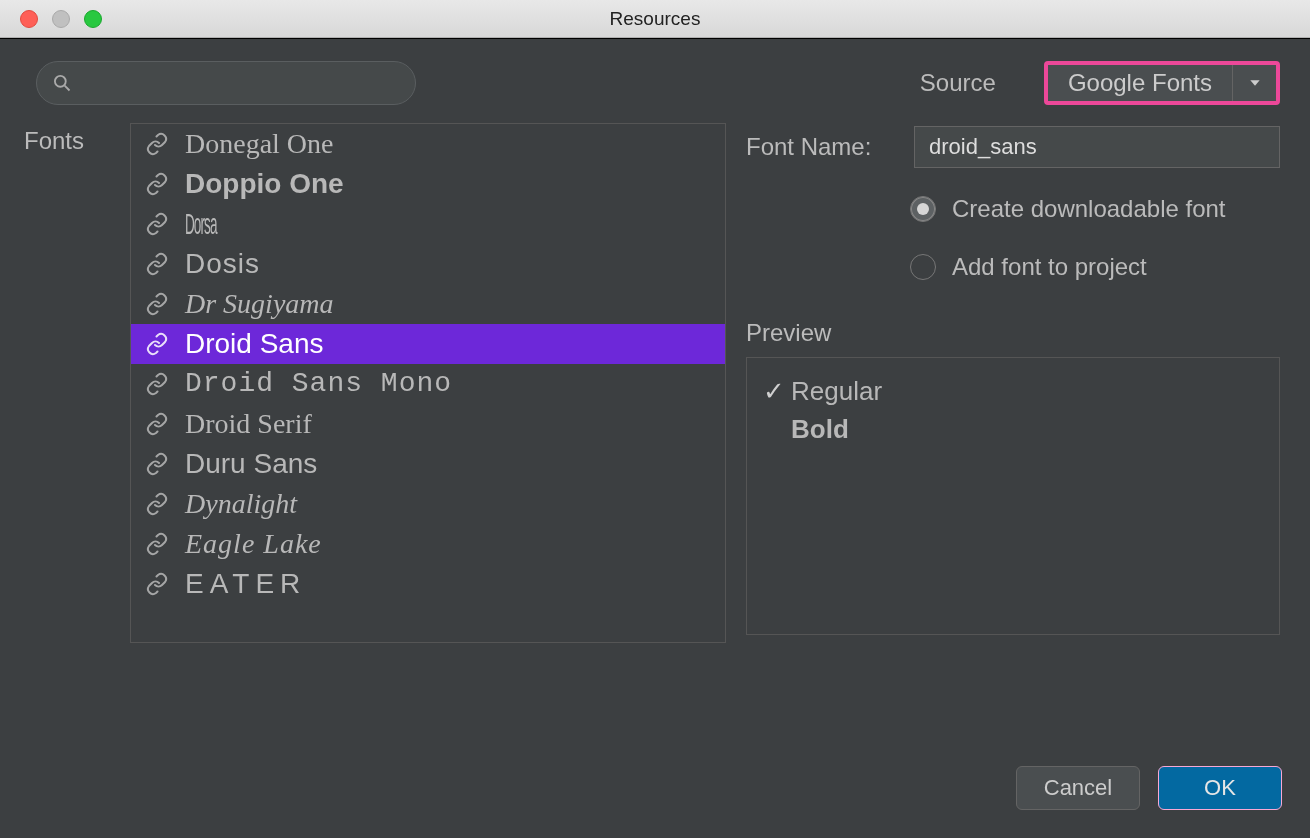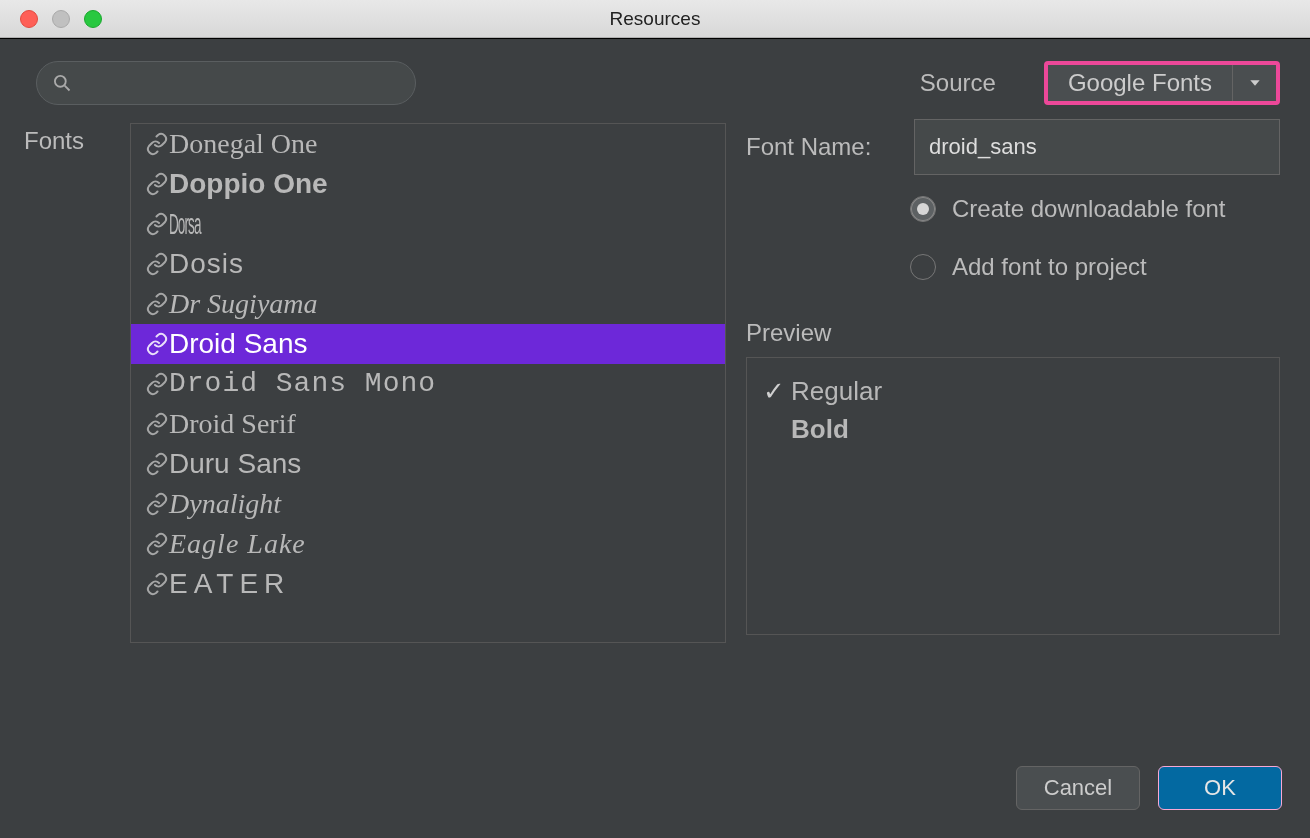--- a/index.html
+++ b/index.html
@@ -92,20 +92,21 @@
     width: 596px;
     height: 520px;
     background: #3c3f41;
     border: 1px solid #555555;
     overflow: hidden;
   }
   .font-row {
     display: flex; align-items: center;
     height: 40px;
     padding: 0 14px;
+    gap: 16px;
     color: #b8b8b8;
     cursor: pointer;
   }
   .font-row.selected { background: #6d28d9; color: #ffffff; }
   .font-row .link-icon { flex-shrink: 0; color: inherit; opacity: 0.85; }
   .font-row .name { font-size: 28px; line-height: 1; white-space: nowrap; }
 
   
   .f-donegal { font-family: Georgia, "Times New Roman", serif; }
   .f-doppio { font-family: Arial, sans-serif; font-weight: 700; }
@@ -119,21 +120,21 @@
   .f-dynalight { font-family: "Brush Script MT", "Snell Roundhand", cursive; font-style: italic; }
   .f-ebg { font-family: Garamond, "Times New Roman", serif; }
   .f-eagle { font-family: "Papyrus", "Comic Sans MS", cursive; font-style: italic; letter-spacing: 1px; }
   .f-eater { font-family: "Impact", sans-serif; letter-spacing: 6px; text-transform: uppercase; }
 
   
   .rightcol { flex: 1; display: flex; flex-direction: column; }
   .field-row { display: flex; align-items: center; height: 48px; gap: 18px; margin-bottom: 14px; }
   .field-row .lbl { font-size: 24px; color: #bbbbbb; width: 150px; white-space: nowrap; }
   .text-input {
-    flex: 1; height: 56px;
+    flex: 1; height: 42px;
     background: #45494a;
     border: 1px solid #646464;
     color: #dddddd;
     font-size: 22px;
     padding: 0 14px;
     outline: none;
   }
   .radio-row { display: flex; align-items: center; height: 48px; gap: 16px; margin-left: 164px; margin-bottom: 10px;}
   .radio { width: 26px; height: 26px; border-radius: 50%; border: 1px solid #777; background: #3c3f41; display: flex; align-items: center; justify-content: center; }
   .radio.checked { background: #5d6163; box-shadow: inset 0 0 0 1px #888; }

